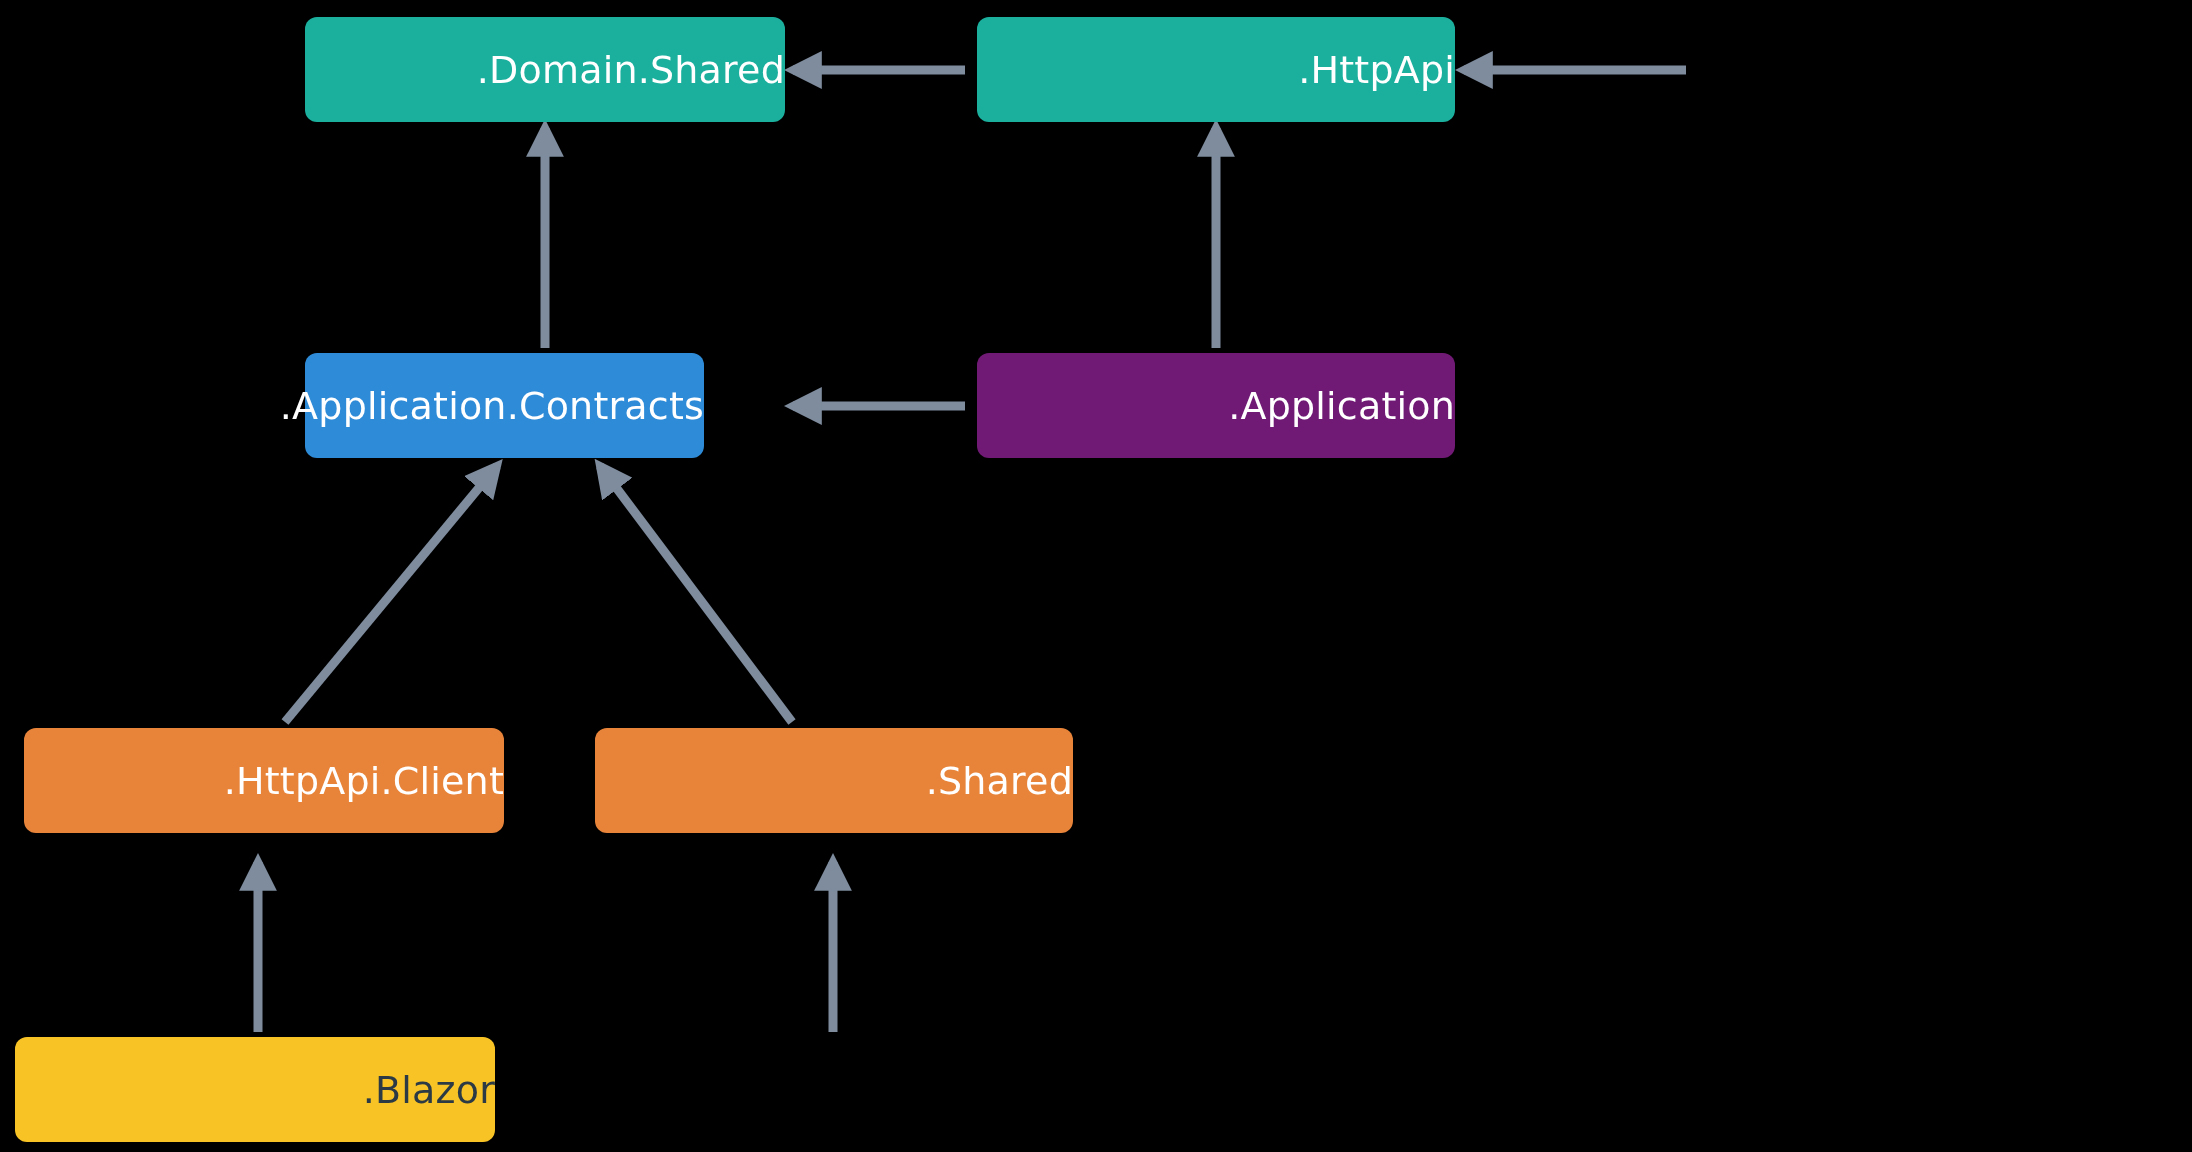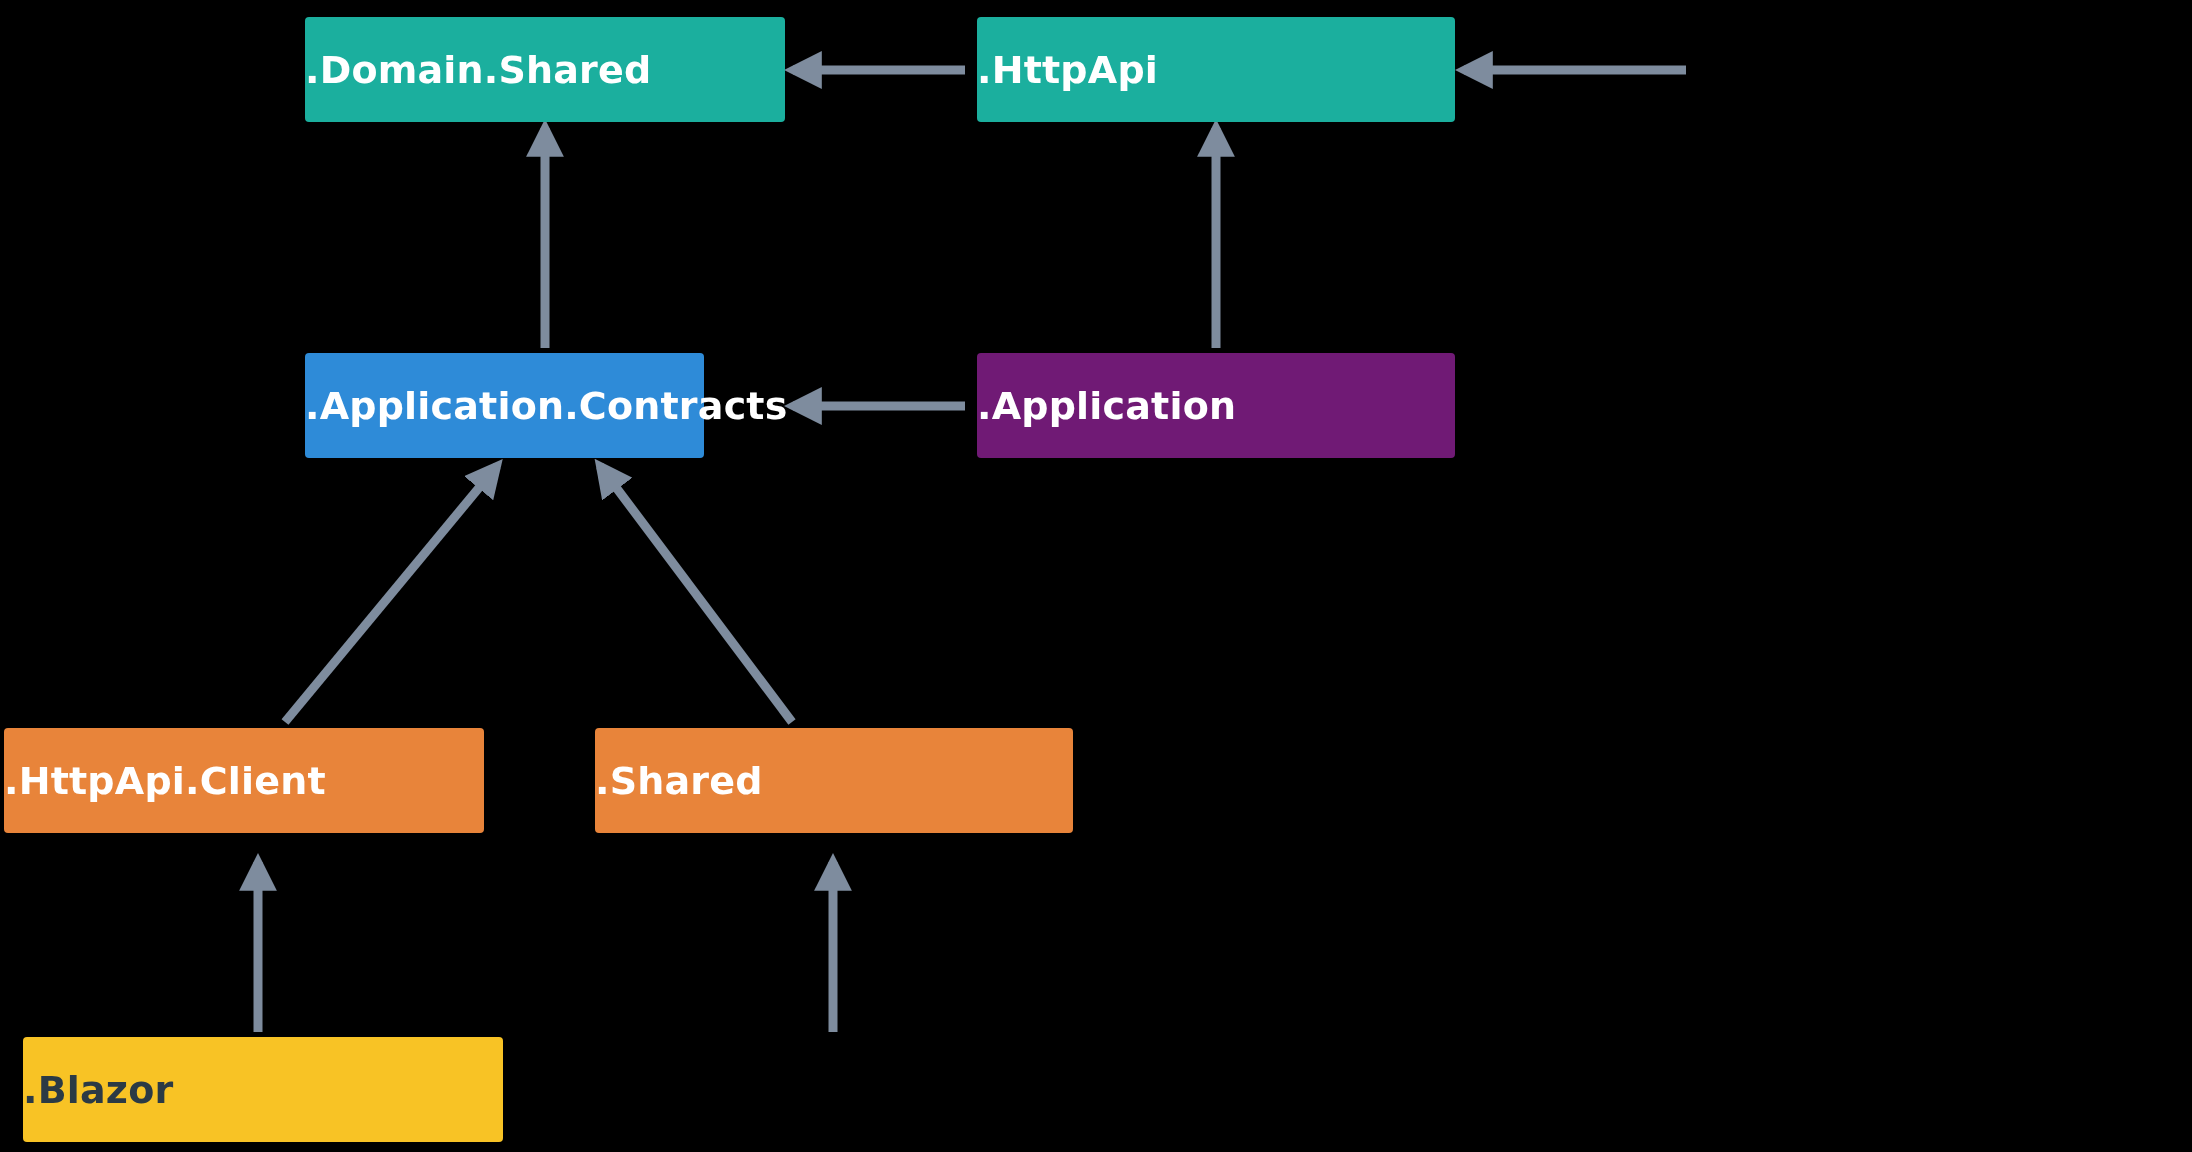--- a/index.html
+++ b/index.html
@@ -21,24 +21,24 @@
     top: 0;
     width: 2192px;
     height: 1152px;
     pointer-events: none;
   }
   .node {
     position: absolute;
     box-sizing: border-box;
     display: flex;
     align-items: center;
-    justify-content: flex-start;
-    border-radius: 4px;
+    justify-content: flex-end;
+    border-radius: 12px;
     font-size: 38px;
-    font-weight: 700;
+    font-weight: 400;
     letter-spacing: 0.2px;
     white-space: nowrap;
     z-index: 2;
   }
   .node-label {
     display: block;
     line-height: 1;
   }
 </style>
 </head>
@@ -75,26 +75,26 @@
 
 
   <div class="node" style="left: 305px; top: 353px; width: 399px; height: 105px; background: rgb(46, 139, 216); color: rgb(255, 255, 255);">
     <span class="node-label">.Application.Contracts</span>
   </div>
 
   <div class="node" style="left: 977px; top: 353px; width: 478px; height: 105px; background: #701a75; color: rgb(255, 255, 255);">
     <span class="node-label">.Application</span>
   </div>
 
-  <div class="node" style="left: 4px; top: 728px; width: 480px; height: 105px; background: rgb(232, 132, 58); color: rgb(255, 255, 255);">
+  <div class="node" style="left: 24px; top: 728px; width: 480px; height: 105px; background: rgb(232, 132, 58); color: rgb(255, 255, 255);">
     <span class="node-label">.HttpApi.Client</span>
   </div>
 
   <div class="node" style="left: 595px; top: 728px; width: 478px; height: 105px; background: rgb(232, 132, 58); color: rgb(255, 255, 255);">
     <span class="node-label">.Shared</span>
   </div>
 
-  <div class="node" style="left: 15px; top: 1037px; width: 480px; height: 105px; background: rgb(248, 195, 37); color: rgb(43, 58, 69); margin-left: 8px;">
+  <div class="node" style="left: 15px; top: 1037px; width: 480px; height: 105px; background: rgb(248, 195, 37); color: rgb(43, 58, 69);">
     <span class="node-label">.Blazor</span>
   </div>
 
 
 </div>
 
 </body></html>

